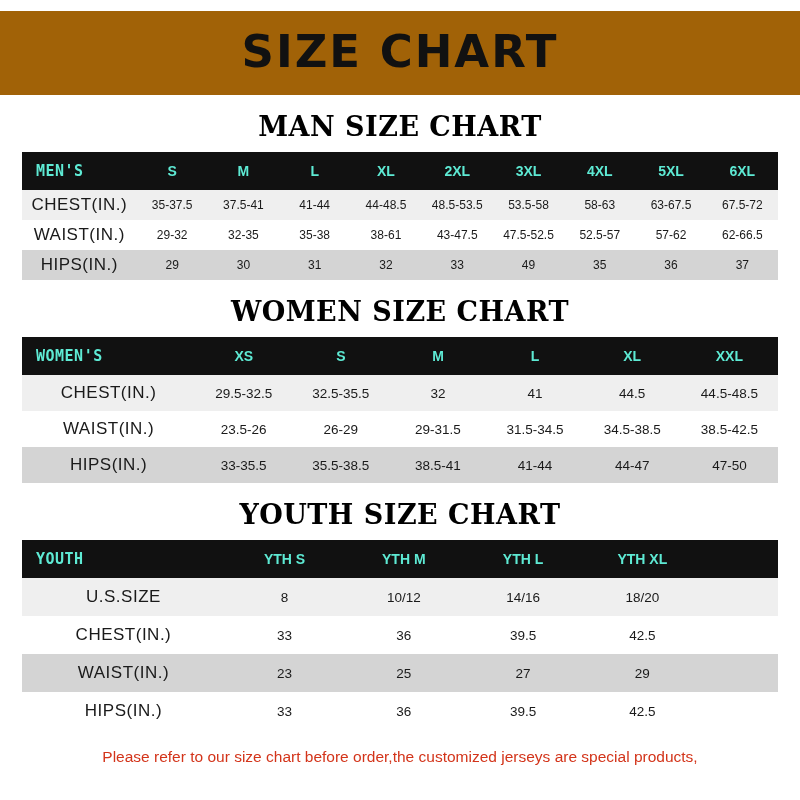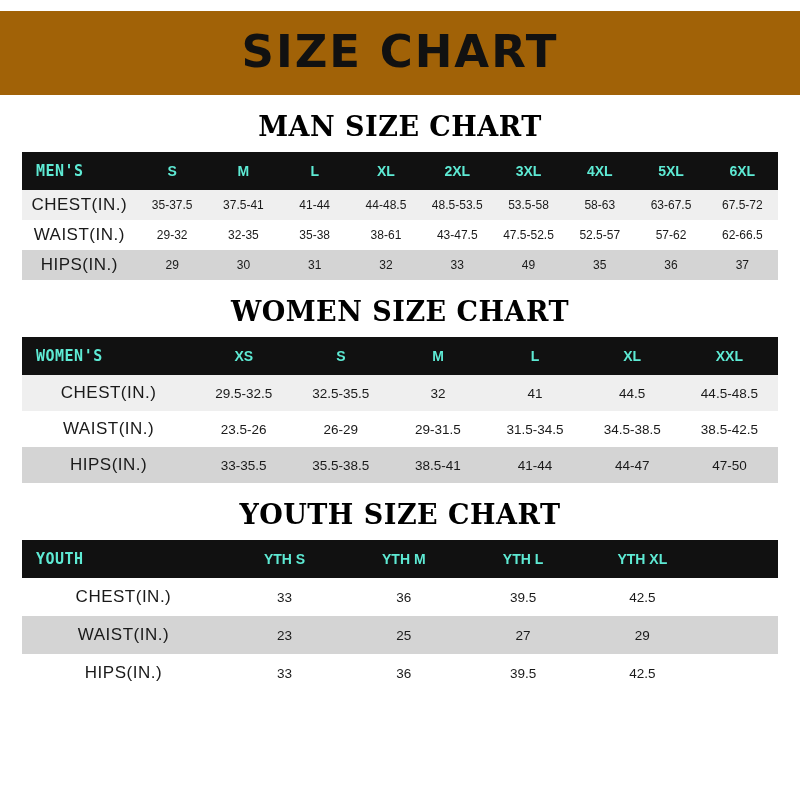--- a/index.html
+++ b/index.html
@@ -228,20 +228,28 @@
           <tr>
             <th class="rowlabel" style="width:26%">YOUTH</th>
             <th style="width:16%">YTH S</th>
             <th style="width:16%">YTH M</th>
             <th style="width:16%">YTH L</th>
             <th style="width:16%">YTH XL</th>
             <th style="width:10%"></th>
           </tr>
         </thead>
         <tbody>
+          <tr class="band-light">
+            <td class="rowlabel">U.S.SIZE</td>
+            <td>8</td>
+            <td>10/12</td>
+            <td>14/16</td>
+            <td>18/20</td>
+            <td></td>
+          </tr>
           <tr class="band-white">
             <td class="rowlabel">CHEST(IN.)</td>
             <td>33</td>
             <td>36</td>
             <td>39.5</td>
             <td>42.5</td>
             <td></td>
           </tr>
           <tr class="band-gray">
             <td class="rowlabel">WAIST(IN.)</td>
@@ -257,16 +265,17 @@
             <td>36</td>
             <td>39.5</td>
             <td>42.5</td>
             <td></td>
           </tr>
         </tbody>
       </table>
     </div>
 
     <div class="footer-note">
+      <div>Please refer to our size chart before order,the customized jerseys are special products,</div>
     </div>
 
   </div>
 </div>
 
 </body></html>

